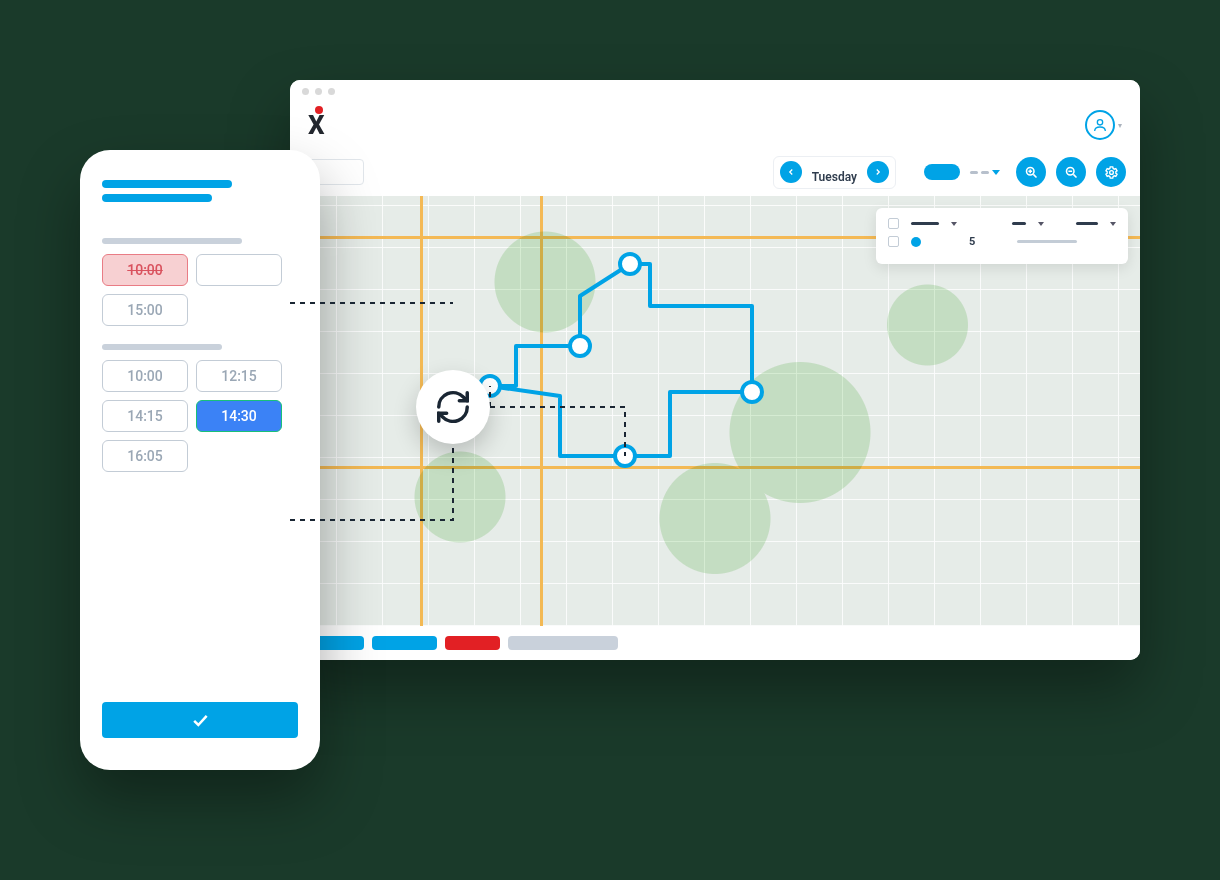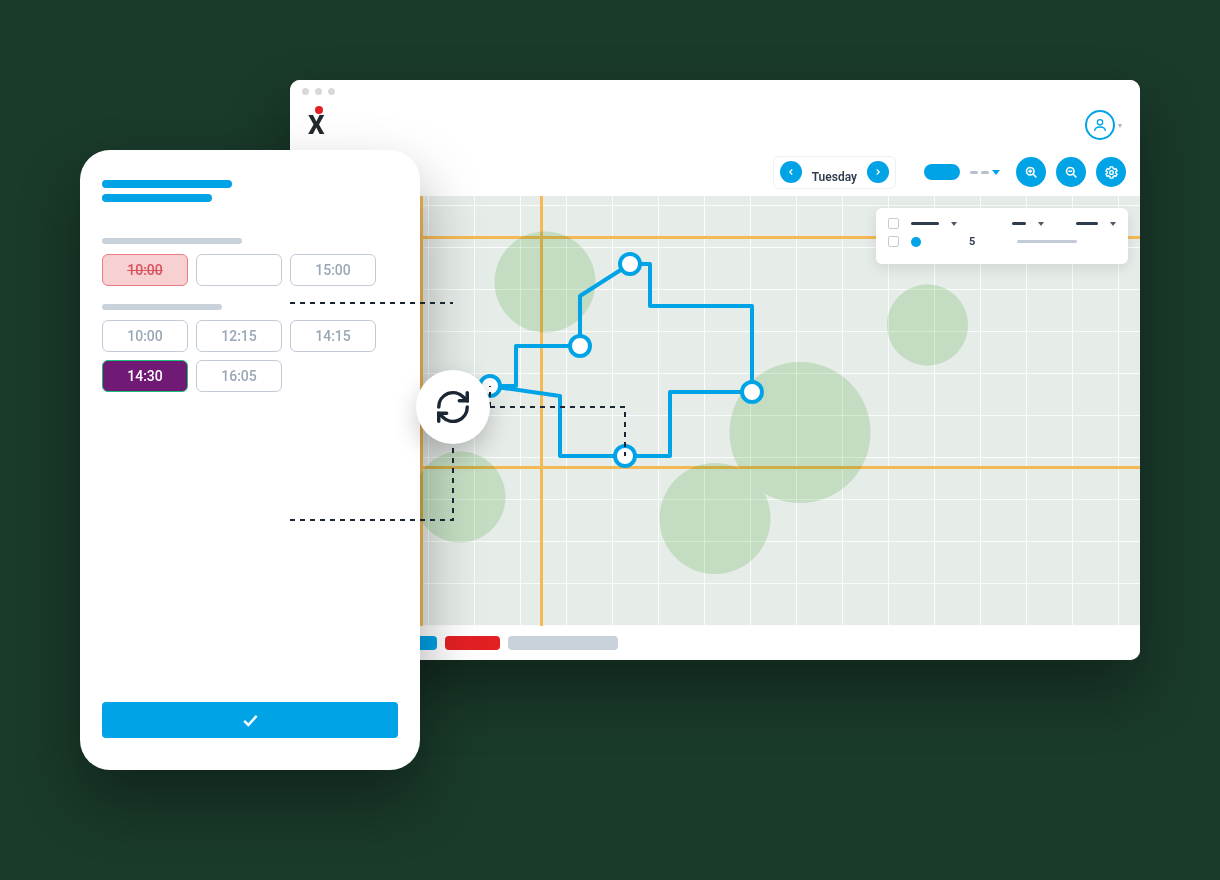--- a/index.html
+++ b/index.html
@@ -144,21 +144,21 @@
   .chip{height:14px;border-radius:4px;}
   .chip.blue{background:#00a3e6;width:60px;}
   .chip.blue2{background:#00a3e6;width:65px;}
   .chip.red{background:#e22024;width:55px;}
   .chip.grey{background:#c9d1db;width:110px;}
 
   
   .phone {
     position:absolute;
     left:80px; top:150px;
-    width:340px;height:620px;
+    width:240px;height:620px;
     background:#fff;
     border-radius:30px;
     box-shadow:0 30px 60px rgba(0,0,0,.35);
     padding:30px 22px 32px 22px;
     display:flex;flex-direction:column;
   }
   .ph-head{display:flex;flex-direction:column;gap:6px;margin-bottom:18px;}
   .ph-bar{height:8px;border-radius:4px;background:#00a3e6;}
   .ph-bar.l1{width:130px;}
   .ph-bar.l2{width:110px;}
@@ -169,21 +169,21 @@
 
   .slots{display:flex;flex-wrap:wrap;gap:8px;}
   .slot{
     width:86px;height:32px;border:1.6px solid #c3ccd6;border-radius:6px;
     display:flex;align-items:center;justify-content:center;
     font-size:14px;font-weight:500;color:#9aa7b5;background:#fff;
     cursor:pointer;
   }
   .slot.cancelled{border-color:#e97c85;background:#f7d0d2;color:#d9525e;text-decoration:line-through;}
   .slot.ghost{color:transparent;text-shadow:none;background:#fff;}
-  .slot.selected{border-color:#18c07a;background:#701a75;color:#fff;}
+  .slot.selected{border-color:#18c07a;background:#3b82f6;color:#fff;}
 
   .confirm-btn{
     margin-top:auto;
     height:36px;border-radius:4px;background:#00a3e6;
     display:flex;align-items:center;justify-content:center;color:#fff;cursor:pointer;
   }
   .confirm-btn svg{width:20px;height:20px;}
 
   
   .overlay{position:absolute;inset:0;pointer-events:none;}

